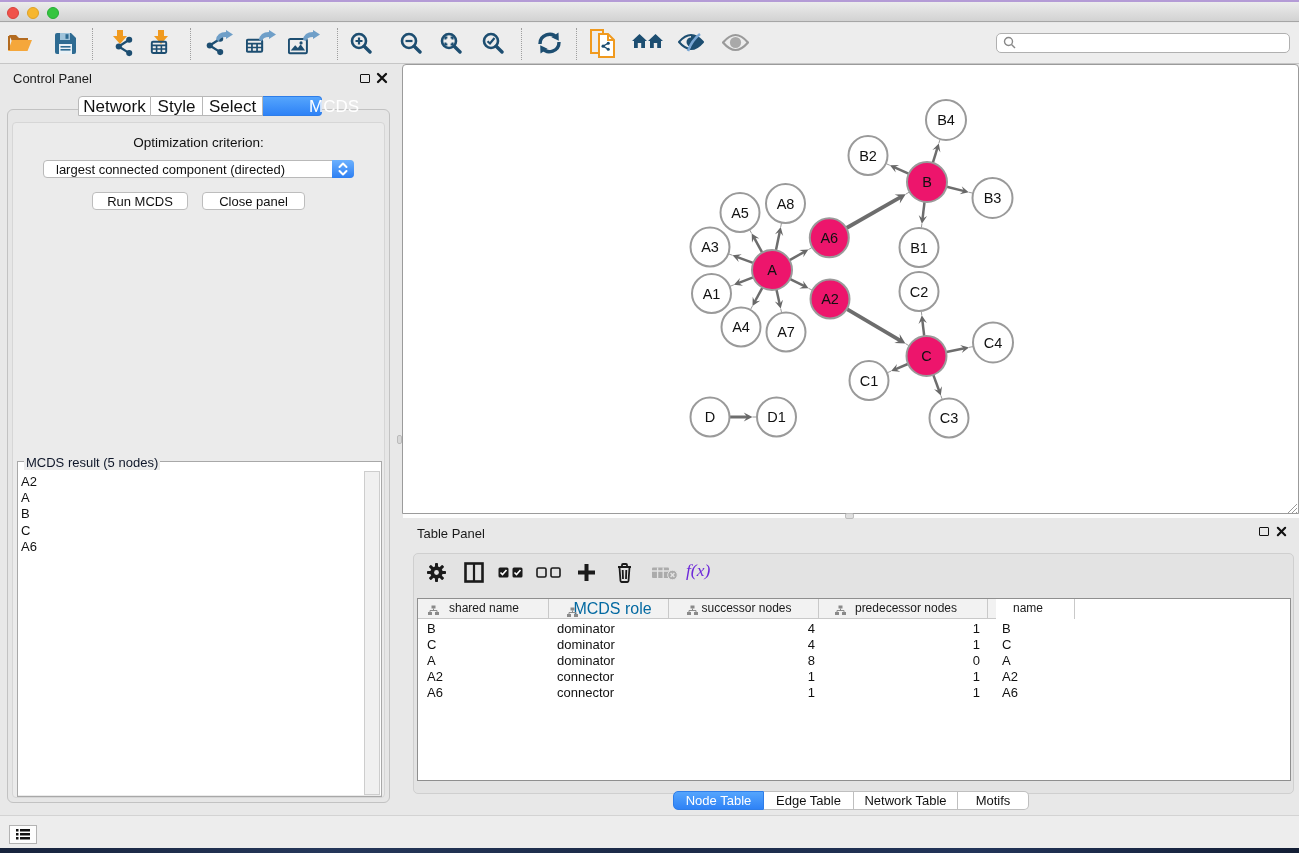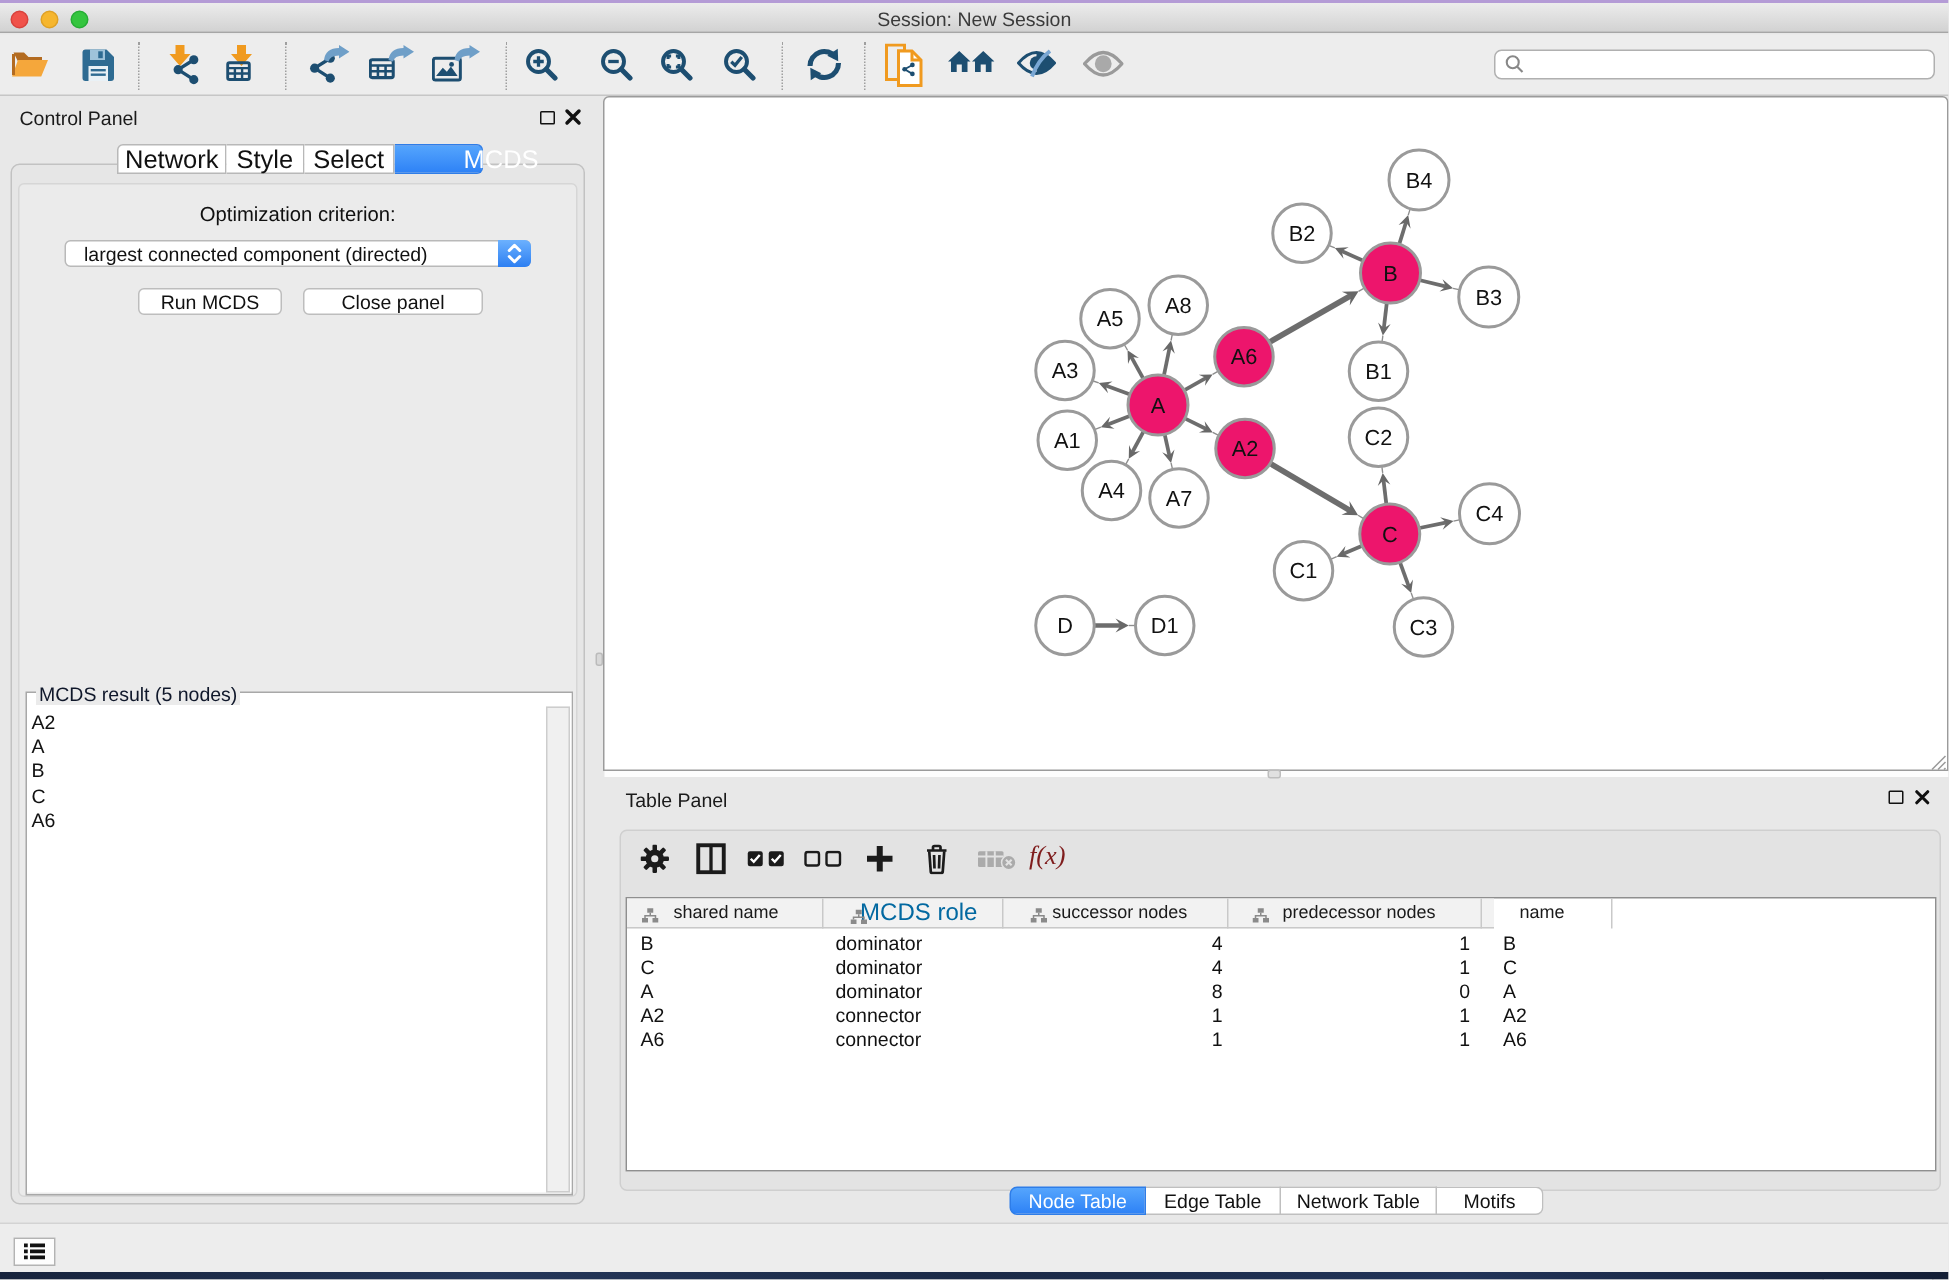--- a/index.html
+++ b/index.html
@@ -6,21 +6,20 @@
 .abs{position:absolute;}
 .tl{border-radius:50%;width:12px;height:12px;}
 </style></head><body>
 
 <div class="abs" style="left:0;top:0;width:1299px;height:2px;background:#b49bd6;"></div>
 
 <div class="abs" style="left:0;top:2px;width:1299px;height:20px;background:linear-gradient(#ececec,#d2d2d2);border-bottom:1px solid #a6a6a6;">
   <div class="abs tl" style="left:7px;top:5px;background:#f0524a;border:0.5px solid #d8423c;"></div>
   <div class="abs tl" style="left:27px;top:5px;background:#f6b62e;border:0.5px solid #dfa125;"></div>
   <div class="abs tl" style="left:47px;top:5px;background:#35c53f;border:0.5px solid #27ad35;"></div>
-  <div class="abs" style="left:0;top:3px;width:1299px;text-align:center;font-size:13px;color:#3a3a3a;">Session: New Session</div>
 </div>
 
 <div class="abs" id="toolbar" style="left:0;top:23px;width:1299px;height:41px;background:#ededed;border-bottom:1px solid #c6c6c6;">
     <svg class="abs" style="left:6px;top:8px;" width="29" height="24" viewBox="0 0 29 24">
 <path d="M3 4 L10 4 L13 7 L22 7 L22 10 L6 10 Z" fill="#b36b20"></path>
 <path d="M2 20 L6 9 L26 9 L21.5 20 Z" fill="#f5a73b"></path>
 <path d="M3 19 L3 5" stroke="#b36b20" stroke-width="2" fill="none"></path>
     </svg>
     <svg class="abs" style="left:54px;top:9px;" width="23" height="23" viewBox="0 0 23 23">
 <path d="M1 3 Q1 1 3 1 L17 1 L22 6 L22 20 Q22 22 20 22 L3 22 Q1 22 1 20 Z" fill="#2e6b92"></path>
@@ -162,21 +161,21 @@
 <div class="abs" style="left:0;top:135px;width:397px;text-align:center;font-size:13.5px;color:#101010;">Optimization criterion:</div>
 
 <div class="abs" style="left:43px;top:160px;width:311px;height:18px;background:#fff;border:1px solid #b9b9b9;border-radius:4px;"></div>
 <div class="abs" style="left:56px;top:162px;font-size:13px;color:#111;">largest connected component (directed)</div>
 <div class="abs" style="left:332px;top:160px;width:22px;height:18px;background:linear-gradient(#6cb1fe,#2d7ff2);border-radius:0 4px 4px 0;">
 <svg width="22" height="18" viewBox="0 0 22 18">
       <path d="M7.5 7 L11 3.5 L14.5 7 M7.5 11 L11 14.5 L14.5 11" stroke="#fff" stroke-width="2" fill="none" stroke-linecap="round" stroke-linejoin="round"></path>
     </svg></div>
 
 <div class="abs" style="left:92px;top:192px;width:96px;height:18px;background:#fff;border:1px solid #bdbdbd;border-radius:4px;text-align:center;line-height:17px;font-size:13px;color:#111;">Run MCDS</div>
-<div class="abs" style="left:202px;top:192px;width:120px;height:18px;background:#fff;border:1px solid #bdbdbd;border-radius:4px;text-align:center;line-height:17px;font-size:13px;color:#111;">Close panel</div>
+<div class="abs" style="left:202px;top:192px;width:103px;height:18px;background:#fff;border:1px solid #bdbdbd;border-radius:4px;text-align:center;line-height:17px;font-size:13px;color:#111;">Close panel</div>
 
 <div class="abs" style="left:17px;top:461px;width:365px;height:336px;border:1px solid #a8a8a8;"></div>
 <div class="abs" style="left:18px;top:462px;width:363px;height:333px;background:#fff;"></div>
 <div class="abs" style="left:24px;top:455px;font-size:13px;color:#0f172a;background:#ebebeb;padding:0 2px;">MCDS result (5 nodes)</div>
 <div class="abs" style="left:364px;top:471px;width:16px;height:324px;background:#f0f0f0;border:1px solid #cdcdcd;"></div>
 <div class="abs" style="left:21px;top:474px;font-size:13px;color:#111;line-height:16.2px;">A2<br>A<br>B<br>C<br>A6</div>
 
 <div class="abs" style="left:402px;top:64px;width:897px;height:450px;background:#fff;border:1px solid #9b9b9b;border-radius:4px 4px 0 0;">
   <svg class="abs" id="graphsvg" style="left:0;top:21px;" width="895" height="427" viewBox="0 0 895 427" font-family="Liberation Sans, sans-serif">
 <line x1="348.7" y1="147.5" x2="346.7" y2="144.0" stroke="#8d8d8d" stroke-width="0.9"></line>
@@ -339,21 +338,21 @@
       </g>
     </svg>
     <svg class="abs" style="left:239px;top:13px;" width="26" height="14" viewBox="0 0 26 14">
       <g fill="#ababab">
         <rect x="0" y="1.5" width="17" height="10.5" rx="1"></rect>
       </g>
       <path d="M0 5 L17 5 M5.6 1.5 L5.6 12 M11.2 1.5 L11.2 12" stroke="#e3e3e3" stroke-width="1.3"></path>
       <circle cx="20.5" cy="9" r="4.8" fill="#ababab" stroke="#e3e3e3" stroke-width="1"></circle>
       <path d="M18.6 7.1 L22.4 10.9 M22.4 7.1 L18.6 10.9" stroke="#e3e3e3" stroke-width="1.4"></path>
     </svg>
-    <div class="abs" style="left:273px;top:7px;font-family:'Liberation Serif',serif;font-style:italic;font-size:17.5px;color:#7f1d1d;">f(x)</div>
+    <div class="abs" style="left:273px;top:7px;font-family:'Liberation Serif',serif;font-style:italic;font-size:17.5px;color:#6d28d9;">f(x)</div>
   </div>
 
 <div class="abs" style="left:417px;top:598px;width:874px;height:183px;background:#fff;border:1px solid #8f8f8f;"></div>
 <div class="abs" id="thead" style="left:418px;top:599px;width:578px;height:20px;background:#f2f2f2;border-bottom:1px solid #c9c9c9;">
     <div class="abs" style="left:0px;top:0;width:131px;height:20px;border-right:1px solid #c9c9c9;font-size:12px;color:#1a1a1a;text-align:center;text-indent:2px;line-height:19px;white-space:nowrap;"><span style="position:absolute;left:8px;top:4px;"><svg width="11" height="11" viewBox="0 0 11 11">
           <g fill="#8a8a8a">
             <rect x="3.5" y="0.5" width="4" height="3"></rect>
             <rect x="0" y="7" width="4" height="3"></rect>
             <rect x="7" y="7" width="4" height="3"></rect>
             <path d="M5.5 3.5 L5.5 5.5 M2 7 L2 5.5 L9 5.5 L9 7" stroke="#8a8a8a" fill="none"></path>

